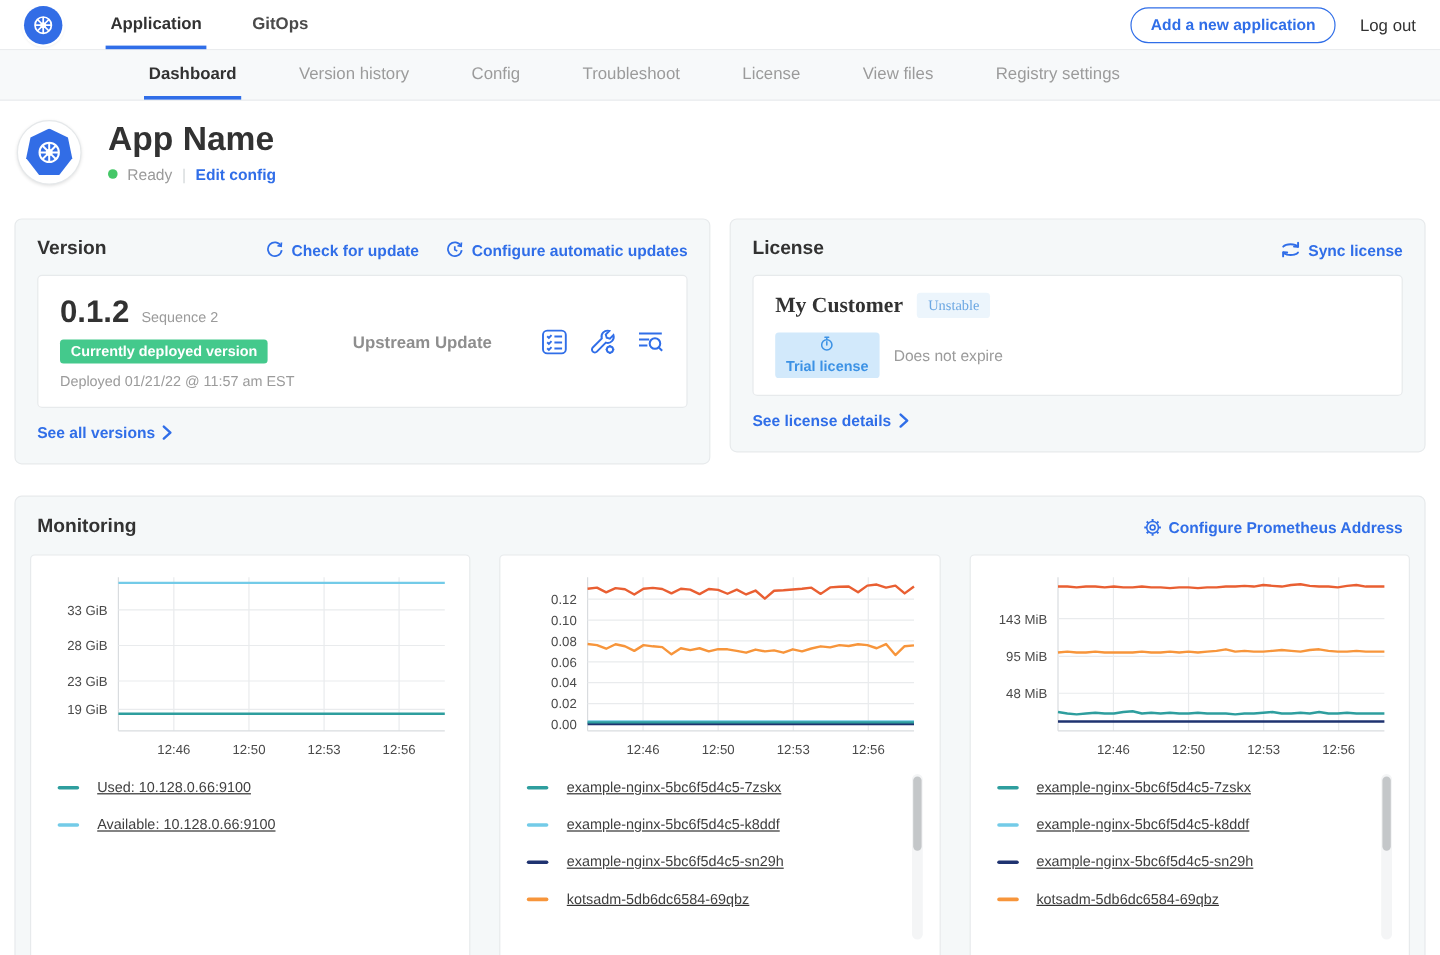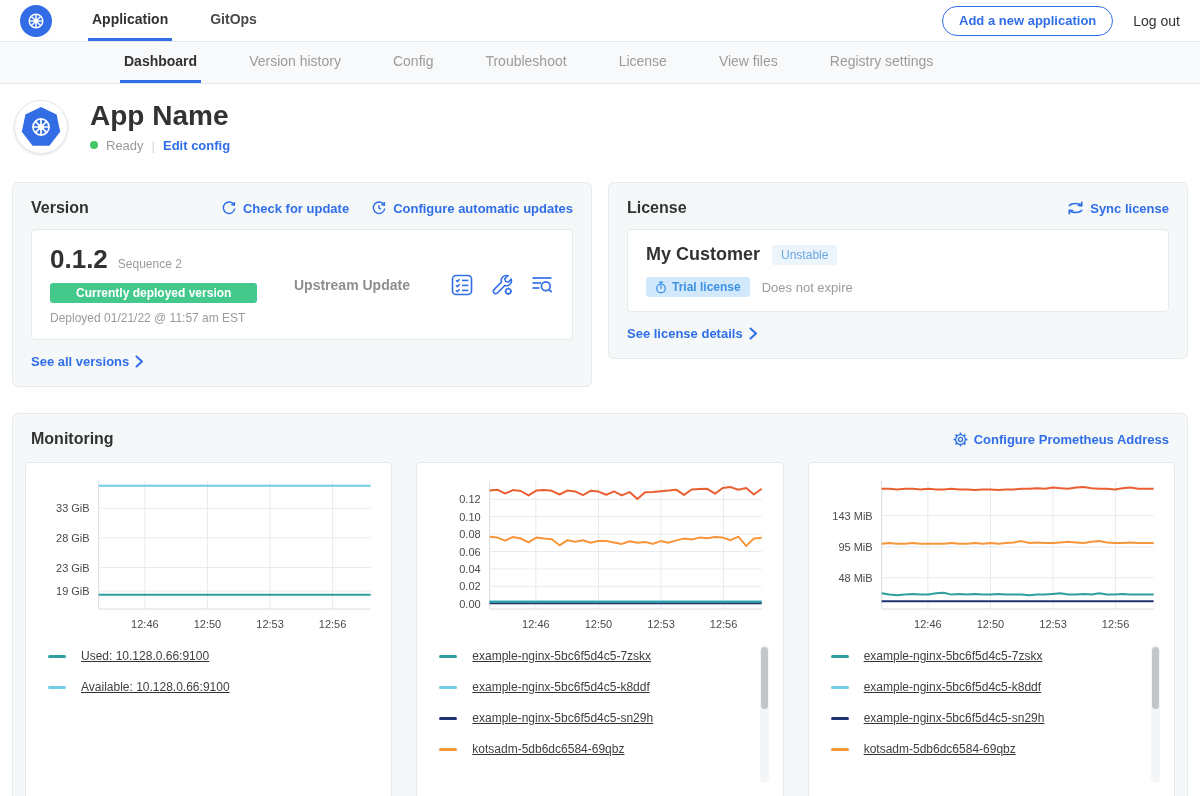--- a/index.html
+++ b/index.html
@@ -48,32 +48,32 @@
   .panel-head { display:flex; align-items:center; margin-bottom:12px; }
   .panel-title { font-size:16px; font-weight:bold; color:#323232; }
   .panel-head-links { margin-left:auto; display:flex; align-items:center; gap:22px; }
   .inner-card { background:#fff; border:1px solid #e7eaec; border-radius:4px; padding:14px 18px; }
   .version-row { display:flex; align-items:center; }
   .version-left { min-width:232px; }
   .version-num-row { display:flex; align-items:baseline; gap:10px; }
   .version-num { font-size:26px; font-weight:bold; color:#323232; }
   .sequence { font-size:12px; color:#9b9b9b; }
   .deployed-badge { display:inline-block; margin-top:8px; background:#44c98c; color:#fff;
-    font-size:12px; font-weight:bold; padding:3px 26px; border-radius:3px; }
+    font-size:12px; font-weight:bold; padding:3px 9px; border-radius:3px; }
   .deployed-at { margin-top:8px; font-size:12px; color:#9b9b9b; }
   .upstream { flex:1; font-size:14px; font-weight:bold; color:#8e8e8e; padding-left:12px; }
   .version-icons { display:flex; align-items:center; gap:16px; }
   .see-link { margin-top:12px; }
   
-  .customer-row { display:flex; align-items:center; gap:12px; }
+  .customer-row { display:flex; align-items:center; gap:12px;font-family:Liberation Serif, serif; }
   .customer-name { font-size:18px; font-weight:bold; color:#323232; }
   .badge-light { background:#ecf5fc; color:#6ba7e2; font-size:12px; padding:3px 9px; border-radius:3px; }
   .license-row2 { display:flex; align-items:center; gap:12px; margin-top:12px; }
   .badge-trial { background:#d2e9fb; color:#3c92e5; font-size:12px; font-weight:bold;
-    padding:3px 9px; border-radius:3px; display:inline-flex; align-items:center; gap:5px; }
+    padding:3px 9px; border-radius:3px; display:inline-flex; align-items:center; gap:5px;flex-direction:column; }
   .no-expire { font-size:13px; color:#9b9b9b; }
   
   .monitoring { margin:26px 12px 0; background:#f5f8f9; border:1px solid #e7eaec; border-radius:6px; padding:16px 12px 20px; }
   .monitoring-head { display:flex; align-items:center; margin:0 6px 14px; }
   .charts-row { display:flex; gap:24px; }
   .chart-card { flex:1; background:#fff; border:1px solid #e7eaec; border-radius:4px; padding:10px 12px 18px; }
   .chart { width:100%; height:170px; display:block; }
   .chart .gl { stroke:#e9ebed; stroke-width:1; }
   .chart .ax { stroke:#d9dcdf; stroke-width:1; }
   .chart text { font-size:11px; fill:#4a4a4a; }

